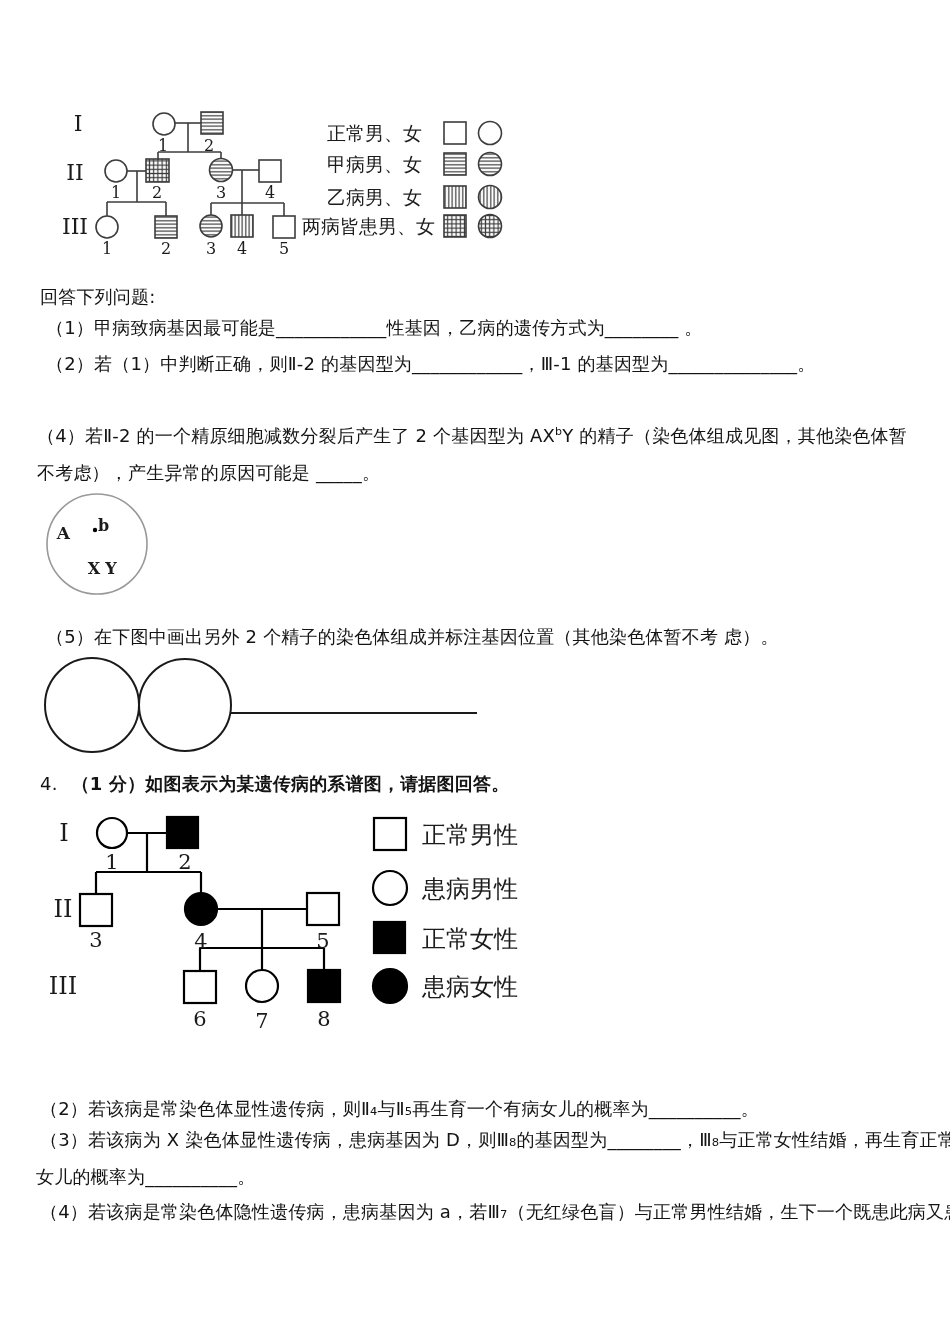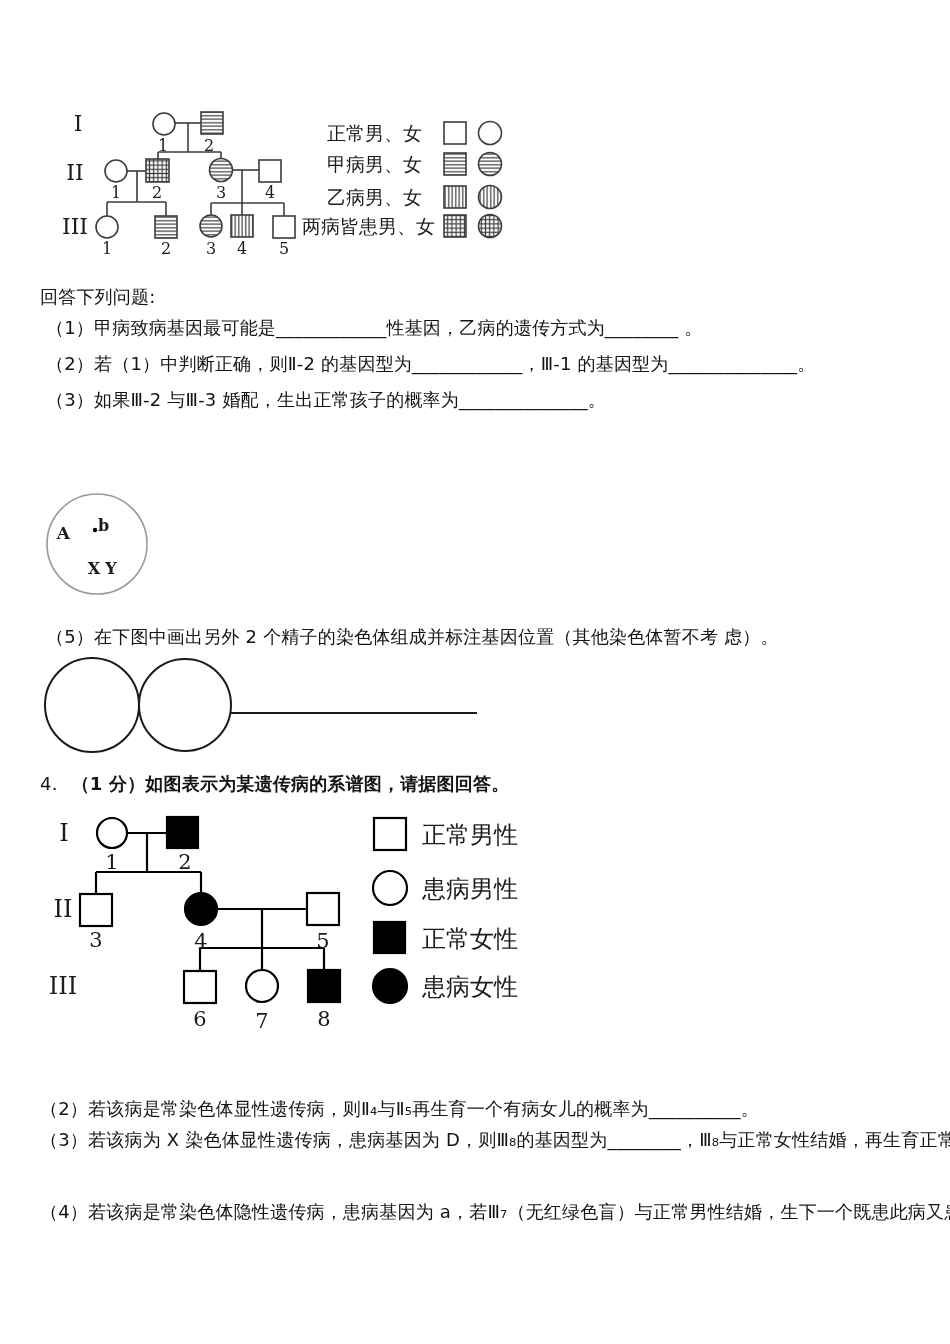--- a/index.html
+++ b/index.html
@@ -91,22 +91,22 @@
         <text x="367" y="104" font-size="19" text-anchor="end" font-weight="normal">乙病男、女</text>
         <text x="380" y="133" font-size="19" text-anchor="end" font-weight="normal">两病皆患男、女</text>
       </svg></div>
 
   <p class="txt" style="left:40px;top:284px">回答下列问题:</p>
 
   <p class="txt" style="left:46px;top:315px">（1）甲病致病基因最可能是____________性基因，乙病的遗传方式为________ 。</p>
 
   <p class="txt" style="left:46px;top:351px">（2）若（1）中判断正确，则Ⅱ-2 的基因型为____________，Ⅲ-1 的基因型为______________。</p>
 
-  <p class="txt" style="left:46px;top:387px">（3）如果Ⅲ-2 与Ⅲ-3 婚配，生出正常孩子的概率为______________。</p>
-
+
+  <p class="txt wrap" style="left:37px;top:417px;width:888px"><span>（4）若Ⅱ-2 的一个精原细胞减数分裂后产生了 2 个基因型为 AX</span><sup>b</sup><span>Y 的精子（染色体组成见图，其他染色体暂不考虑），产生异常的原因可能是 _____。</span></p>
 
   <div class="fig" style="left: 40px; top: 485px; width: 120px; height: 124px;"><svg viewBox="0 0 120 124" width="120" height="124">
         <defs>
           <pattern id="sp-h" width="4" height="3.5" patternUnits="userSpaceOnUse">
             <line x1="0" y1="1.7" x2="4" y2="1.7" stroke="#222" stroke-width="1.2"></line>
           </pattern>
           <pattern id="sp-v" width="3.5" height="4" patternUnits="userSpaceOnUse">
             <line x1="1.7" y1="0" x2="1.7" y2="4" stroke="#222" stroke-width="1.2"></line>
           </pattern>
           <pattern id="sp-grid" width="4.2" height="4.2" patternUnits="userSpaceOnUse">
@@ -199,16 +199,17 @@
         <text x="372" y="85" font-size="24" text-anchor="start" font-weight="normal">患病男性</text>
         <text x="372" y="135" font-size="24" text-anchor="start" font-weight="normal">正常女性</text>
         <text x="372" y="183" font-size="24" text-anchor="start" font-weight="normal">患病女性</text>
       </svg></div>
 
 
   <p class="txt" style="left:40px;top:1096px">（2）若该病是常染色体显性遗传病，则Ⅱ₄与Ⅱ₅再生育一个有病女儿的概率为__________。</p>
 
   <p class="txt" style="left:40px;top:1127px">（3）若该病为 X 染色体显性遗传病，患病基因为 D，则Ⅲ₈的基因型为________，Ⅲ₈与正常女性结婚，再生育正常</p>
 
+  <p class="txt" style="left:36px;top:1164px">女儿的概率为__________。</p>
 
   <p class="txt" style="left:40px;top:1199px">（4）若该病是常染色体隐性遗传病，患病基因为 a，若Ⅲ₇（无红绿色盲）与正常男性结婚，生下一个既患此病又患</p>
 
 </div>
 
 </body></html>

